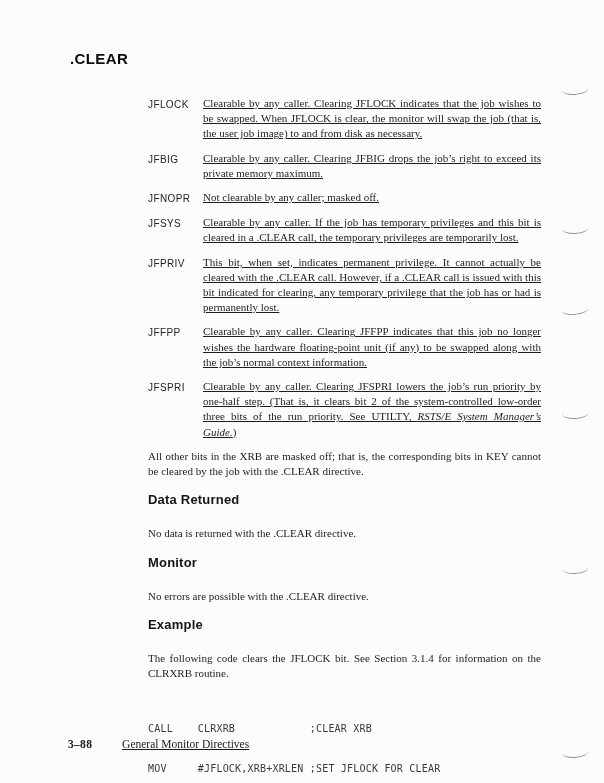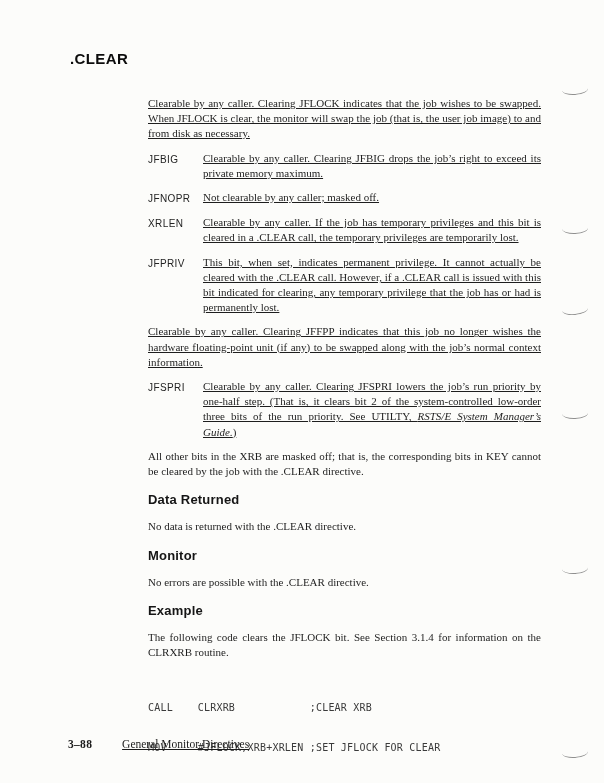--- a/index.html
+++ b/index.html
@@ -63,21 +63,21 @@
 
   .section-heading {
     font-family: "Liberation Sans", sans-serif;
     font-weight: bold;
     font-size: 13px;
     letter-spacing: 0.2px;
     margin-top: 13px;
     color: #151515;
   }
   .section-body {
-    margin-top: 12px;
+    margin-top: 19px;
     text-align: justify;
   }
 
   .code-block {
     margin-top: 13px;
     font-family: "DejaVu Sans Mono", monospace;
     font-size: 10px;
     line-height: 13.5px;
     letter-spacing: 0.2px;
     color: #3a3a3a;
@@ -118,44 +118,46 @@
   .edge-mark.m6 { top: 751px; transform: rotate(-4deg); }
 </style>
 </head>
 <body>
 
 <div class="page-title">.CLEAR</div>
 
 <div class="content">
 
   <div class="def-row">
+    <span class="def-term">JFLOCK</span>
     <span class="def-desc">Clearable by any caller. Clearing JFLOCK indicates that the job wishes to be swapped. When JFLOCK is clear, the monitor will swap the job (that is, the user job image) to and from disk as necessary.</span>
   </div>
 
   <div class="def-row">
     <span class="def-term">JFBIG</span>
     <span class="def-desc">Clearable by any caller. Clearing JFBIG drops the job’s right to exceed its private memory maximum.</span>
   </div>
 
   <div class="def-row">
     <span class="def-term">JFNOPR</span>
     <span class="def-desc">Not clearable by any caller; masked off.</span>
   </div>
 
   <div class="def-row">
-    <span class="def-term">XRLEN</span>
+    <span class="def-term">JFSYS</span>
     <span class="def-desc">Clearable by any caller. If the job has temporary privileges and this bit is cleared in a .CLEAR call, the temporary privileges are temporarily lost.</span>
   </div>
 
   <div class="def-row">
     <span class="def-term">JFPRIV</span>
     <span class="def-desc">This bit, when set, indicates permanent privilege. It cannot actually be cleared with the .CLEAR call. However, if a .CLEAR call is issued with this bit indicated for clearing, any temporary privilege that the job has or had is permanently lost.</span>
   </div>
 
   <div class="def-row">
+    <span class="def-term">JFFPP</span>
     <span class="def-desc">Clearable by any caller. Clearing JFFPP indicates that this job no longer wishes the hardware floating-point unit (if any) to be swapped along with the job’s normal context information.</span>
   </div>
 
   <div class="def-row">
     <span class="def-term">JFSPRI</span>
     <span class="def-desc"><span>Clearable by any caller. Clearing JFSPRI lowers the job’s run priority by one-half step. (That is, it clears bit 2 of the system-controlled low-order three bits of the run priority. See UTILTY, </span><span class="italic">RSTS/E System Manager’s Guide.</span><span>)</span></span>
   </div>
 
   <p class="para">All other bits in the XRB are masked off; that is, the corresponding bits in KEY cannot be cleared by the job with the .CLEAR directive.</p>
 

